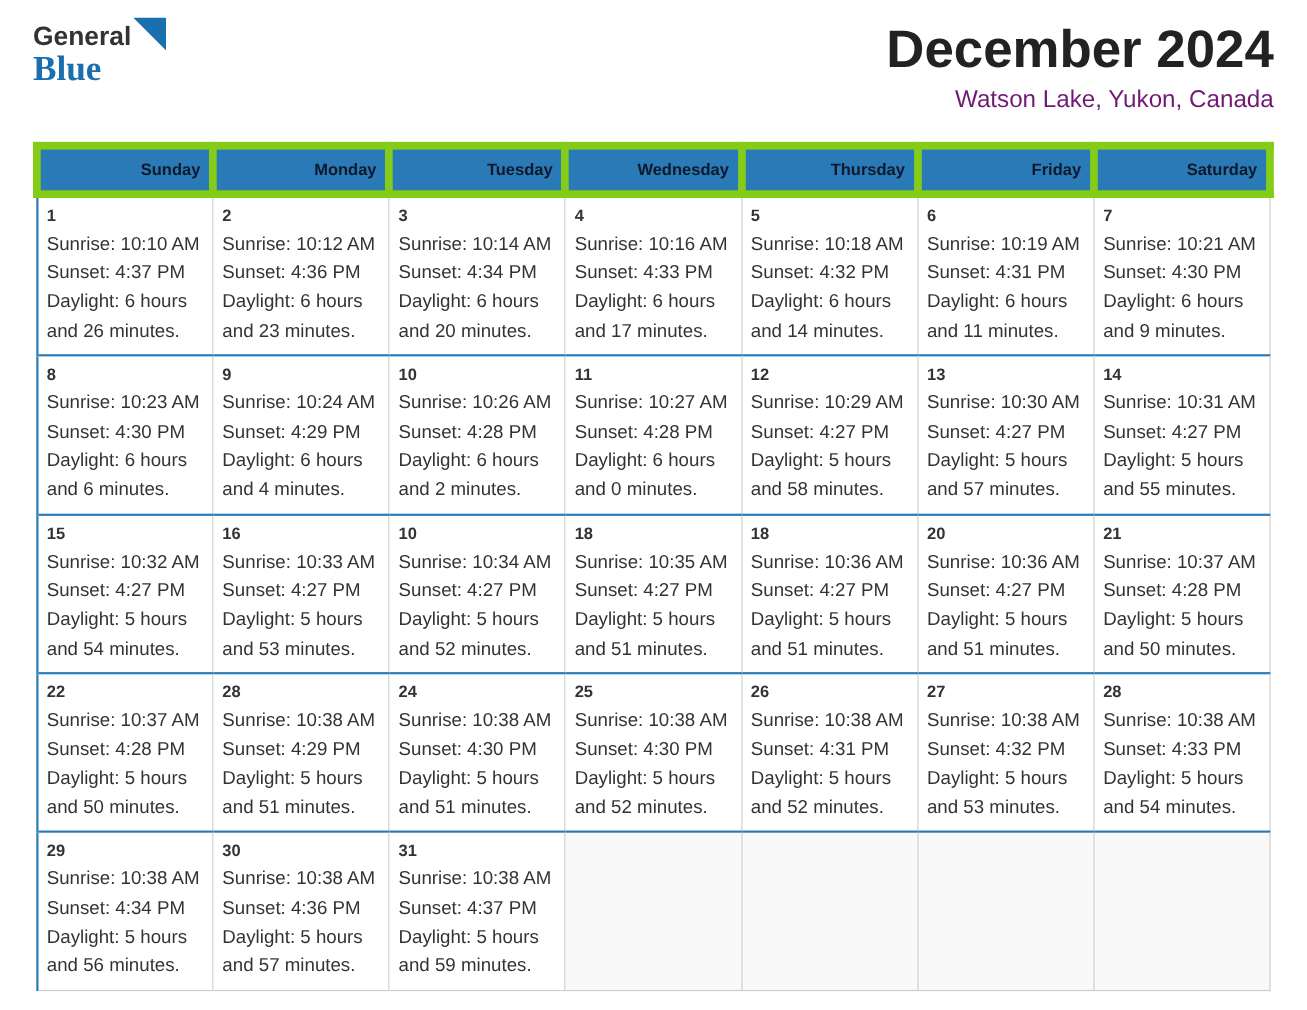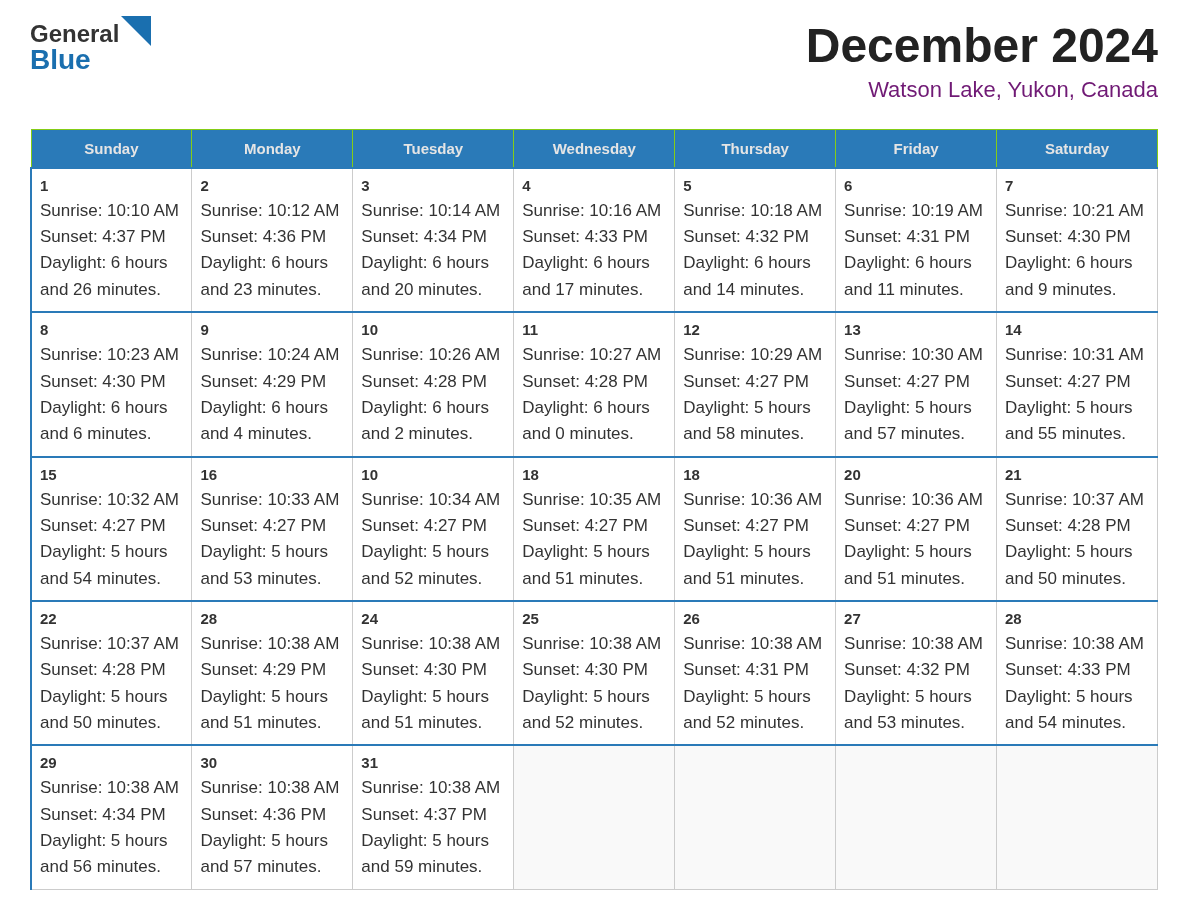--- a/index.html
+++ b/index.html
@@ -36,26 +36,26 @@
       color: #701a75;
       margin-top: 4px;
     }
     .calendar {
       width: 100%;
       border-collapse: collapse;
       table-layout: fixed;
     }
     .calendar thead tr th {
       background-color: #2a7ab8;
-      color: #e5e5e5;
+      color: #0f172a;
       font-size: 15px;
       font-weight: bold;
       padding: 10px 8px;
-      text-align: center;
-      border: 1px solid #84cc16;
+      text-align: right;
+      border: 7px solid #84cc16;
     }
     .calendar tbody tr td {
       vertical-align: top;
       border: 1px solid #ccc;
       padding: 8px 8px;
       font-size: 13px;
       color: #333;
       min-height: 100px;
       background: #fff;
     }
@@ -88,21 +88,21 @@
 
 <div class="header">
   <div class="logo">
     <div>
       <div style="display:flex;align-items:center;">
         <span style="font-size:24px;font-weight:bold;color:#333;">General</span>
         <svg width="30" height="30" viewBox="0 0 30 30" style="margin-left:2px;margin-top:-6px;">
           <polygon points="0,0 30,0 30,30" fill="#1a6faf"></polygon>
         </svg>
       </div>
-      <div style="font-size:28px;font-weight:bold;color:#1a6faf;margin-top:-4px;">Blue</div>
+      <div style="font-size:32px;font-weight:bold;color:#1a6faf;margin-top:-4px;font-family:Liberation Serif, serif;">Blue</div>
     </div>
   </div>
   <div class="title-block">
     <h1>December 2024</h1>
     <h2>Watson Lake, Yukon, Canada</h2>
   </div>
 </div>
 
 <table class="calendar">
   <thead>

